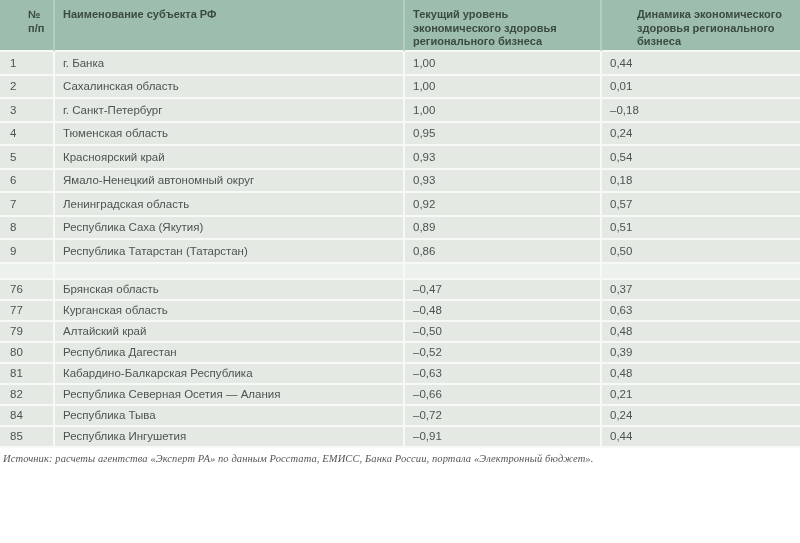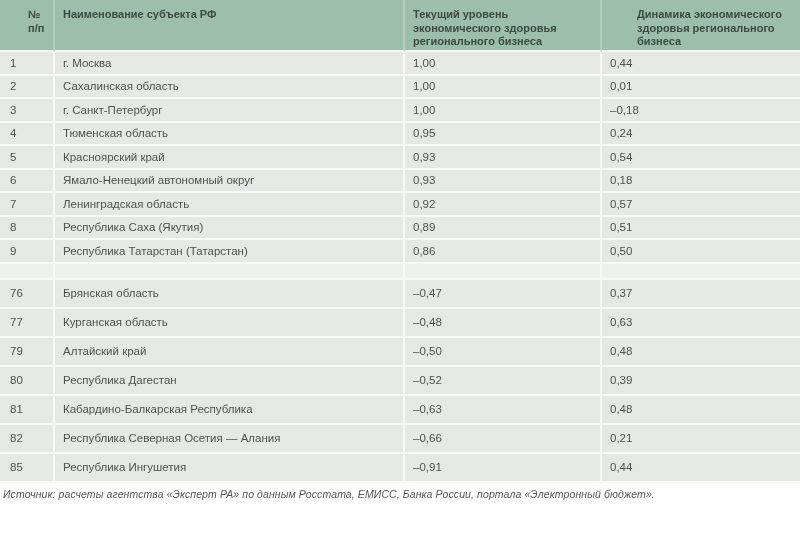--- a/index.html
+++ b/index.html
@@ -50,33 +50,34 @@
     vertical-align: middle;
     padding: 0 8px 0 8px;
     border-right: 2px solid #f6f9f6;
     border-bottom: 2px solid #f6f9f6;
     white-space: nowrap;
     overflow: hidden;
   }
   tbody td:first-child { padding-left: 10px; }
   tbody td:last-child { border-right: none; }
   tbody.sec-top td { height: 23.5px; }
-  tbody.sec-bottom td { height: 29px; }
+  tbody.sec-bottom td { height: 21px; }
   tbody.gap-section td {
     height: 16px;
     background: #edf1ed;
     border-bottom: 2px solid #f6f9f6;
   }
   .source-note {
     color: #555555;
     font-size: 10.5px;
     font-style: italic;
     letter-spacing: 0.1px;
     padding: 5px 4px 0 3px;
     white-space: nowrap;
+    font-family: Liberation Serif, serif;
   }
 </style>
 </head>
 <body>
 
 <div class="page">
   <table class="rank-table">
     <colgroup>
       <col style="width:55px">
       <col style="width:350px">
@@ -87,21 +88,21 @@
       <tr>
         <th>№ п/п</th>
         <th>Наименование субъекта РФ</th>
         <th>Текущий уровень экономического здоровья регионального бизнеса</th>
         <th>Динамика экономического здоровья регионального бизнеса</th>
       </tr>
     </thead>
     <tbody class="sec-top">
         <tr>
     <td>1</td>
-    <td>г. Москва</td>
+    <td>г. Банка</td>
     <td>1,00</td>
     <td>0,44</td>
   </tr>
         <tr>
     <td>2</td>
     <td>Сахалинская область</td>
     <td>1,00</td>
     <td>0,01</td>
   </tr>
         <tr>
@@ -184,20 +185,26 @@
     <td>81</td>
     <td>Кабардино-Балкарская Республика</td>
     <td>–0,63</td>
     <td>0,48</td>
   </tr>
         <tr>
     <td>82</td>
     <td>Республика Северная Осетия — Алания</td>
     <td>–0,66</td>
     <td>0,21</td>
+  </tr>
+        <tr>
+    <td>84</td>
+    <td>Республика Тыва</td>
+    <td>–0,72</td>
+    <td>0,24</td>
   </tr>
         <tr>
     <td>85</td>
     <td>Республика Ингушетия</td>
     <td>–0,91</td>
     <td>0,44</td>
   </tr>
       </tbody>
   </table>
   <div class="source-note">Источник: расчеты агентства «Эксперт РА» по данным Росстата, ЕМИСС, Банка России, портала «Электронный бюджет».</div>

